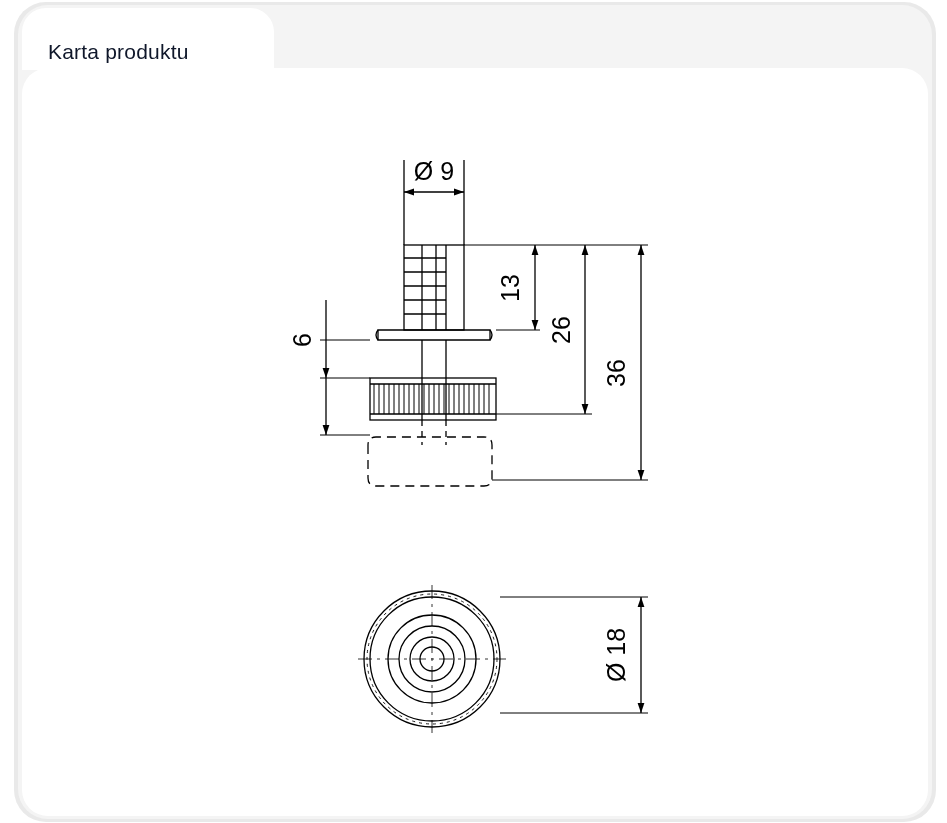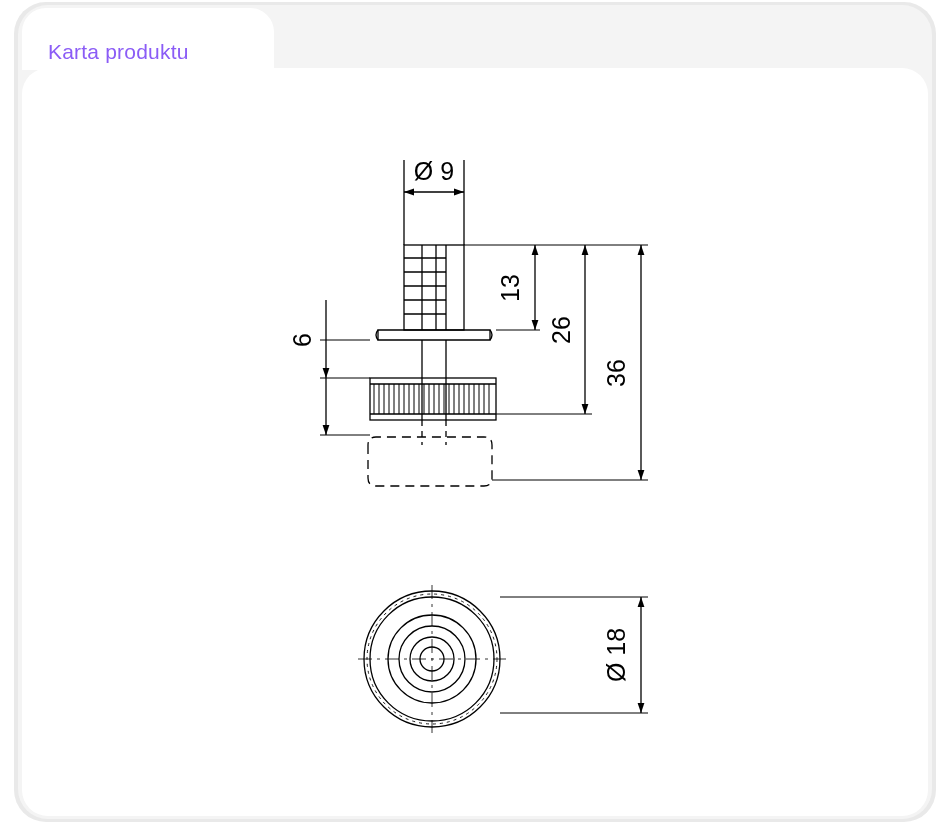--- a/index.html
+++ b/index.html
@@ -30,21 +30,21 @@
     border-top-left-radius: 24px;
     border-top-right-radius: 24px;
     box-shadow: 0 0 0 0 transparent;
     z-index: 3;
   }
   .card-tab-label {
     position: absolute;
     left: 26px;
     top: 32px;
     font-size: 21px;
-    color: #8b5cf6;
+    color: #0f172a;
     white-space: nowrap;
     letter-spacing: 0.2px;
   }
   .card-body {
     position: absolute;
     left: 22px;
     top: 68px;
     width: 906px;
     height: 748px;
     background: #ffffff;

